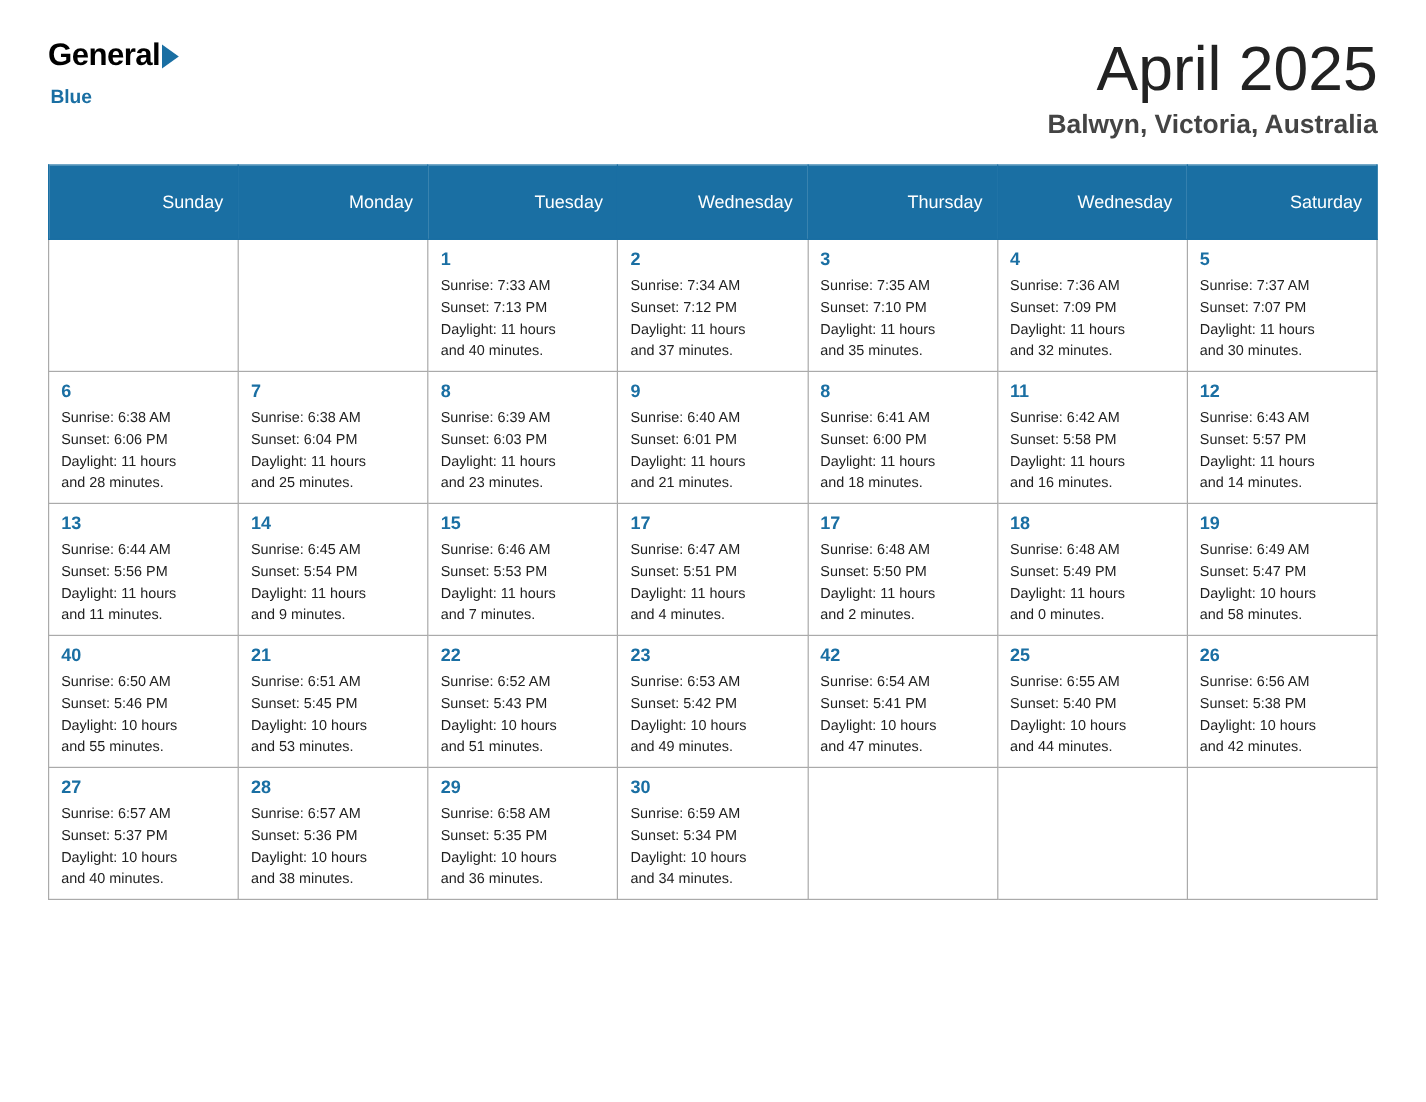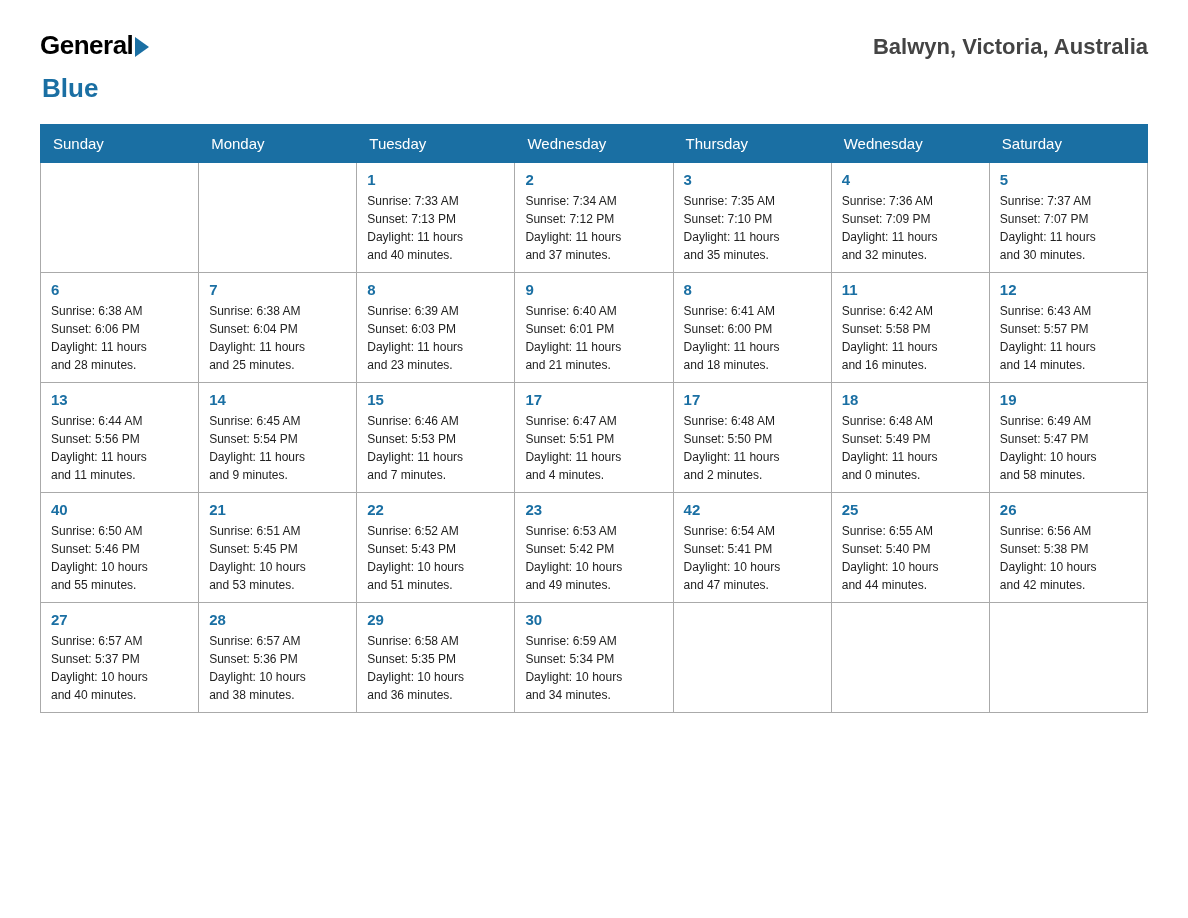--- a/index.html
+++ b/index.html
@@ -35,21 +35,21 @@
     .logo-arrow {
       width: 0;
       height: 0;
       border-left: 14px solid #1a6fa3;
       border-top: 10px solid transparent;
       border-bottom: 10px solid transparent;
       margin-left: 2px;
       margin-top: 3px;
     }
     .logo-blue {
-      font-size: 26px;
+      font-size: 16px;
       font-weight: bold;
       color: #1a6fa3;
       margin-top: -4px;
       margin-left: 2px;
     }
     .title-block {
       text-align: right;
     }
     .title-block h1 {
       font-size: 52px;
@@ -63,22 +63,22 @@
       color: #444;
       margin-top: 4px;
     }
     .calendar {
       width: 100%;
       border-collapse: collapse;
     }
     .calendar thead tr th {
       background-color: #1a6fa3;
       color: #fff;
-      padding: 10px 12px;
-      text-align: left;
+      padding: 22px 12px;
+      text-align: right;
       font-size: 15px;
       font-weight: normal;
       border: 1px solid #1a6fa3;
     }
     .calendar tbody tr td {
       border: 1px solid #aaa;
       vertical-align: top;
       padding: 8px 10px;
       width: calc(100% / 7);
       min-height: 90px;
@@ -106,20 +106,21 @@
 
 <div class="header">
   <div class="logo">
     <div class="logo-top">
       <span class="logo-general">General</span>
       <div class="logo-arrow"></div>
     </div>
     <span class="logo-blue">Blue</span>
   </div>
   <div class="title-block">
+    <h1>April 2025</h1>
     <h2>Balwyn, Victoria, Australia</h2>
   </div>
 </div>
 
 <table class="calendar">
   <thead>
     <tr>
     <th>Sunday</th>
         <th>Monday</th>
         <th>Tuesday</th>

